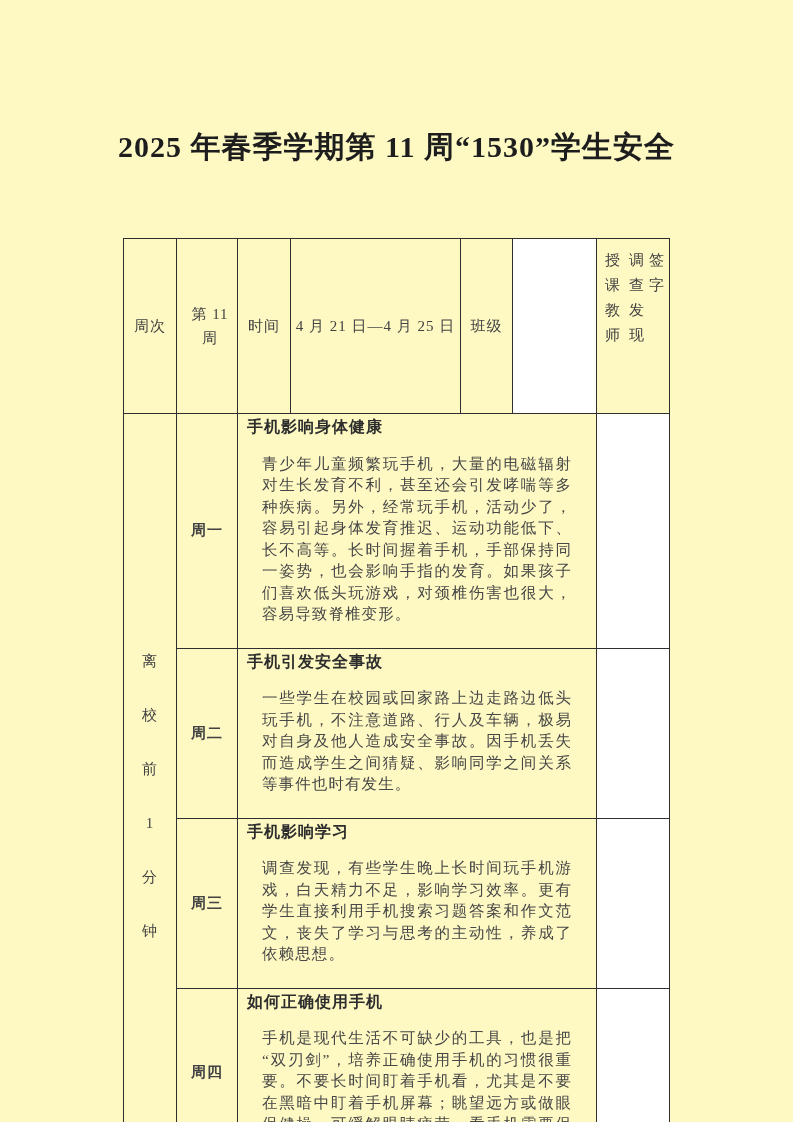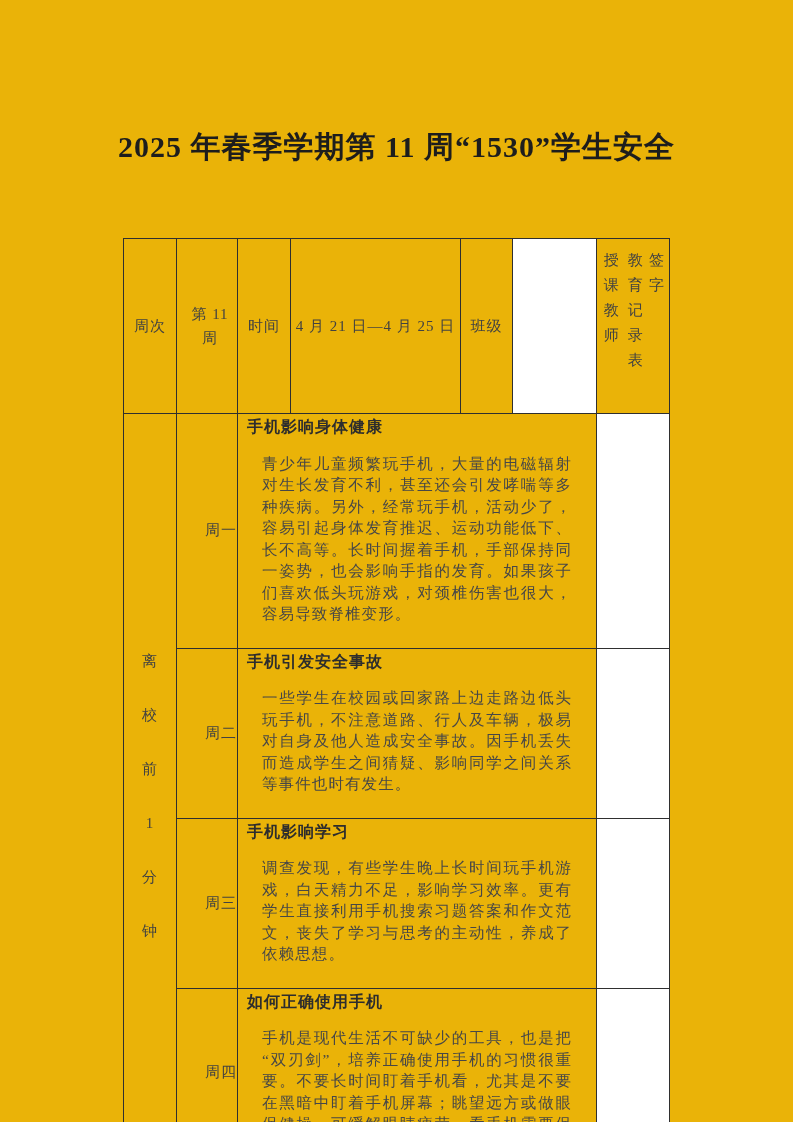--- a/index.html
+++ b/index.html
@@ -1,21 +1,21 @@
 <!DOCTYPE html>
 <html lang="zh"><head>
 <meta charset="utf-8">
 <style>
   * { box-sizing: border-box; }
   html, body { margin: 0; padding: 0; background: #ffffff; }
   .page {
     position: relative;
     width: 793px;
     height: 1122px;
-    background: #eab308;
+    background: #fef9c3;
     font-family: "Liberation Serif", "DejaVu Serif", serif;
     color: #3f3f3f;
     overflow: hidden;
   }
   .doc-title {
     position: absolute;
     top: 116px;
     left: 0;
     width: 100%;
     margin: 0;
@@ -66,21 +66,21 @@
   td.session-cell { text-align: center; vertical-align: middle; }
   .session-stack {
     display: flex;
     flex-direction: column;
     align-items: center;
     justify-content: center;
     gap: 33px;
     padding-top: 22px;
     line-height: 21px;
   }
-  td.day-cell { text-align: right; vertical-align: middle; }
+  td.day-cell { text-align: center; vertical-align: middle; font-weight: bold; }
 
   td.content-cell { vertical-align: top; }
   .cell-inner {
     padding: 2px 9px 8px 9px;
     overflow: hidden;
   }
   .cell-inner.clip { height: 165px; }
   .topic-title {
     font-weight: bold;
     font-size: 16px;
@@ -122,21 +122,21 @@
       <tr class="header-row">
         <td>周次</td>
         <td class="week-value-cell">第 11 周</td>
         <td>时间</td>
         <td>4 月 21 日—4 月 25 日</td>
         <td>班级</td>
         <td class="blank-cell"></td>
         <td class="signature-header-cell">
           <div class="sig-stack">
             <div>授课教师</div>
-            <div>教育记录表</div>
+            <div>调查发现</div>
             <div>签字</div>
           </div>
         </td>
       </tr>
 
       <tr class="body-row-1">
         <td rowspan="4" class="session-cell">
           <div class="session-stack">
             <span>离</span>
             <span>校</span>

